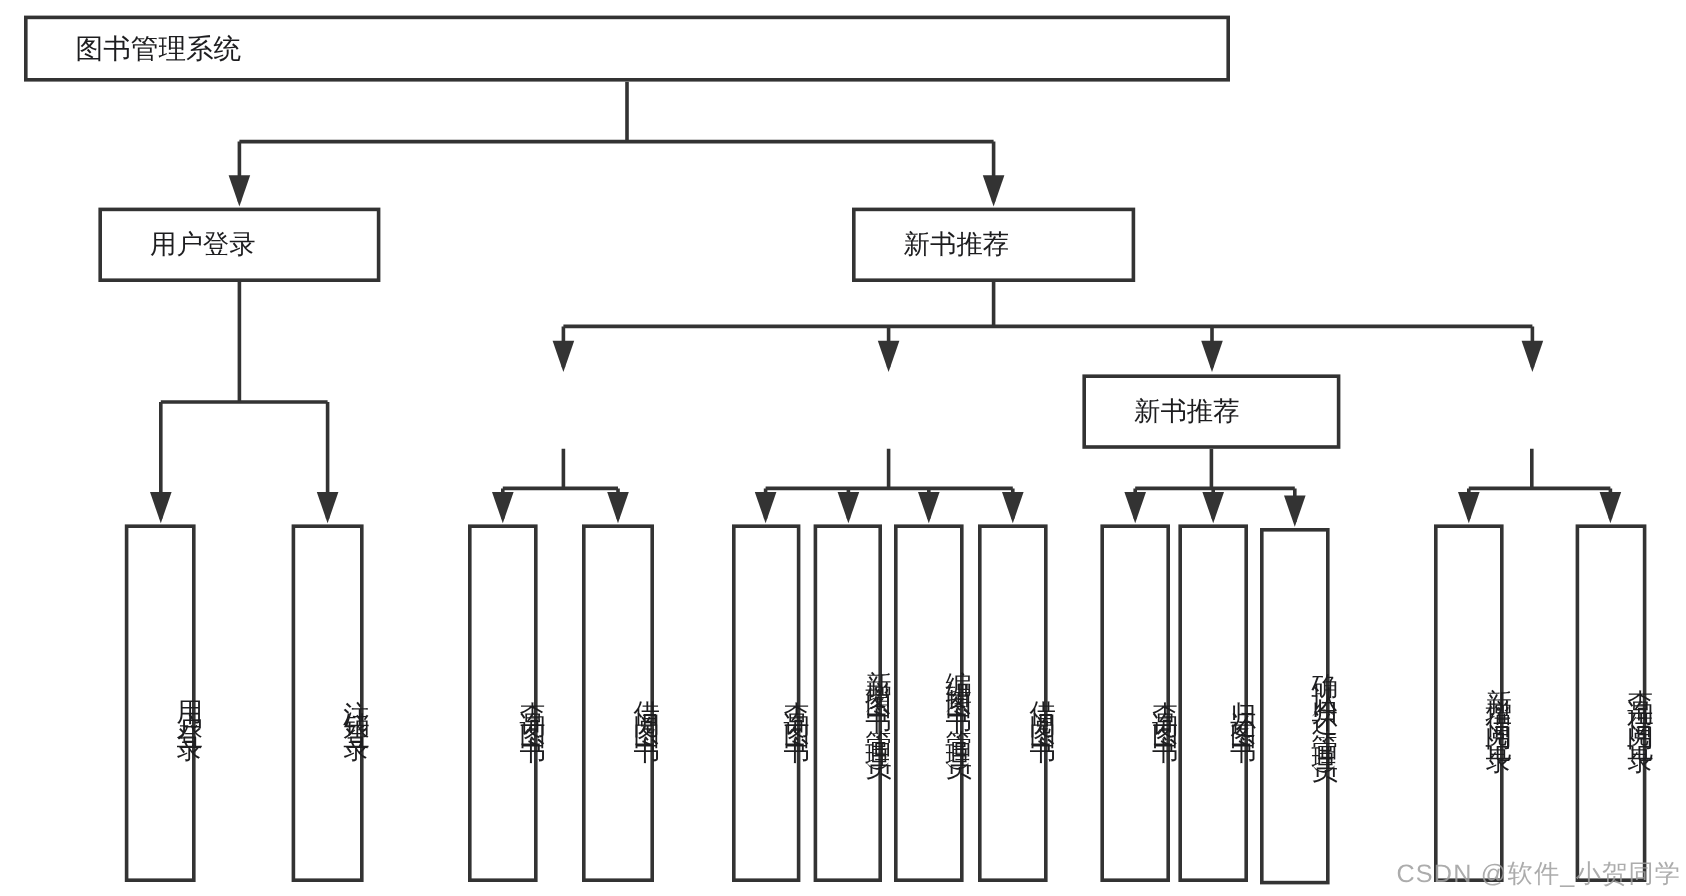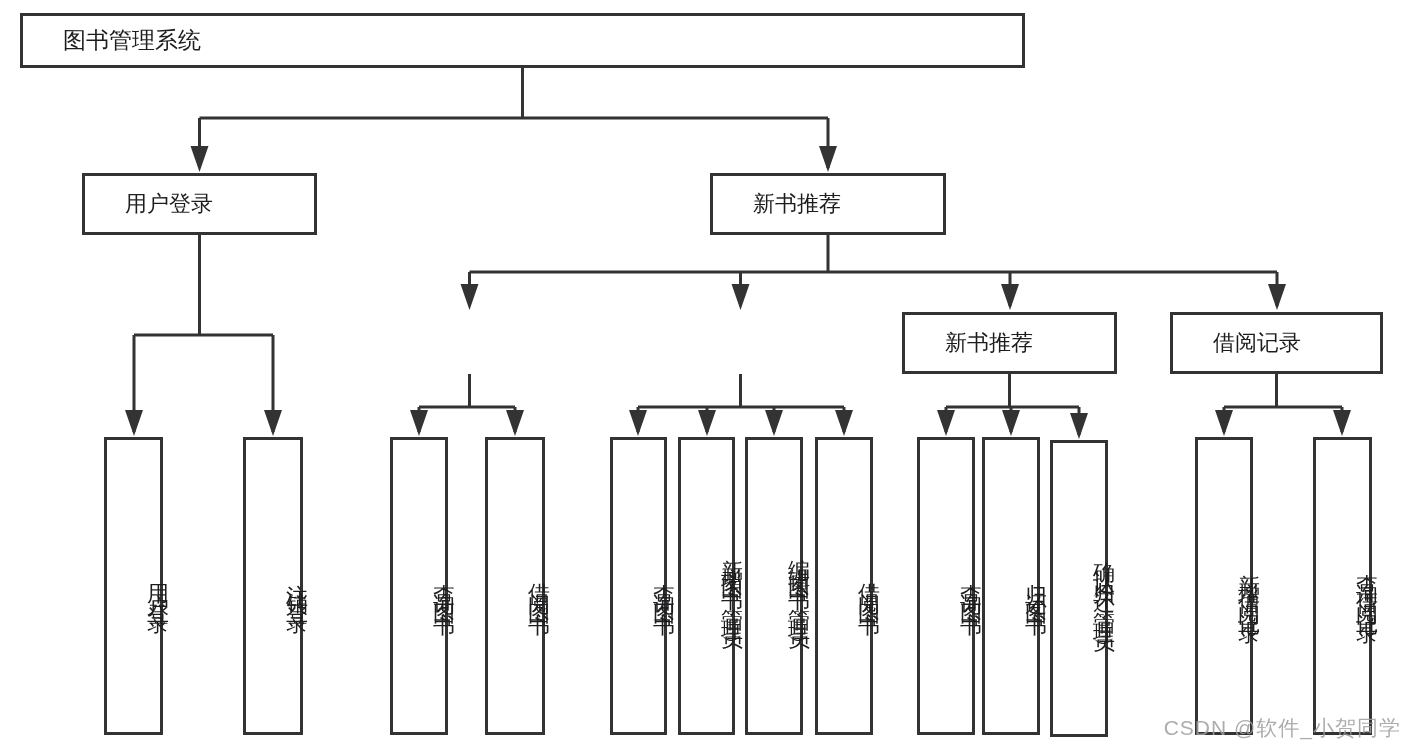--- a/index.html
+++ b/index.html
@@ -100,23 +100,20 @@
   <div class="node" style="left:82px;top:173px;width:235px;height:62px">
     <span>用户登录</span>
   </div>
   <div class="node" style="left:710px;top:173px;width:236px;height:62px">
     <span>新书推荐</span>
   </div>
 
   <div class="node" style="left:902px;top:312px;width:215px;height:62px">
     <span>新书推荐</span>
   </div>
-  <div class="node" style="left:1170px;top:312px;width:213px;height:62px">
-    <span>借阅记录</span>
-  </div>
 
   <div class="node leaf" style="left:104px;top:437px;width:59px;height:298px">
     <span>用户登录</span>
   </div>
   <div class="node leaf" style="left:243px;top:437px;width:60px;height:298px">
     <span>注销登录</span>
   </div>
 
   <div class="node leaf" style="left:390px;top:437px;width:58px;height:298px">
     <span>查询图书</span>

